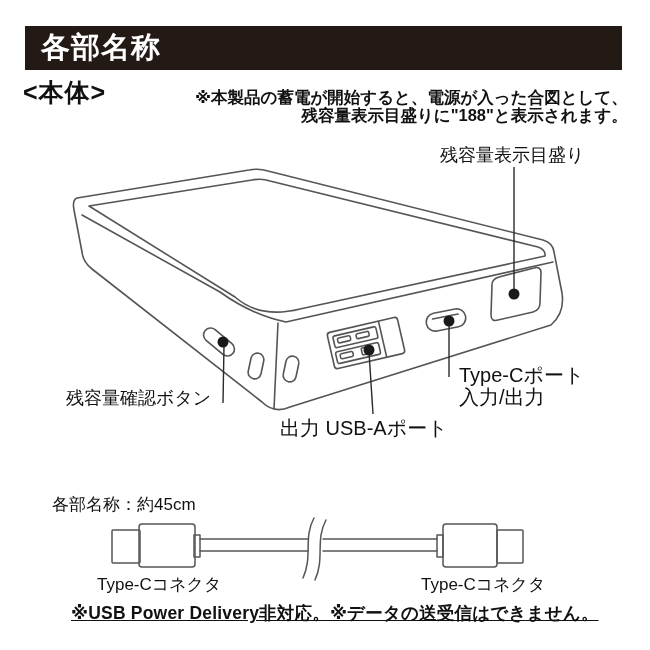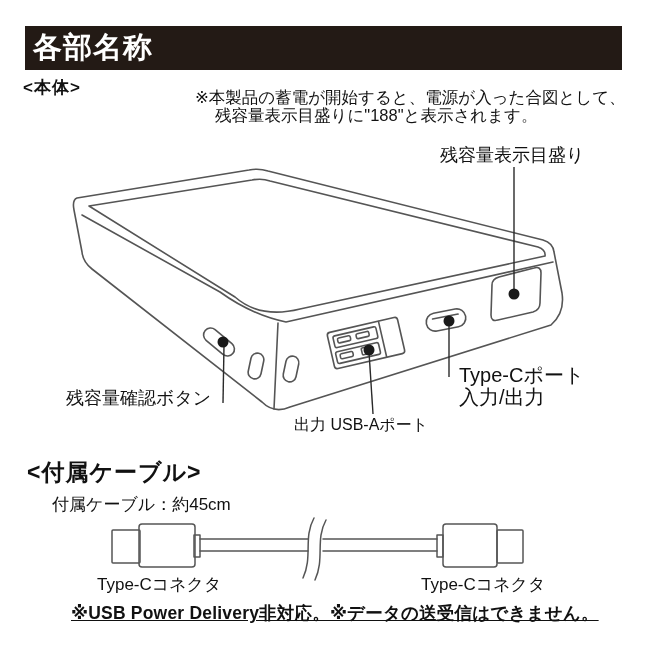--- a/index.html
+++ b/index.html
@@ -7,29 +7,29 @@
     position:relative;width:650px;height:650px;background:#ffffff;overflow:hidden;
     font-family:"Liberation Sans","DejaVu Sans",sans-serif;color:#111;
   }
   .abs{position:absolute;white-space:nowrap;}
   .art{position:absolute;left:0;top:0;}
   .header-bar{
     position:absolute;left:25px;top:26px;width:597px;height:44px;
     background:#231a15;display:flex;align-items:center;
   }
   .header-bar .title{
-    color:#ffffff;font-size:29px;font-weight:bold;padding-left:8px;letter-spacing:1px;
+    color:#ffffff;font-size:29px;font-weight:bold;padding-left:16px;letter-spacing:1px;
   }
-  .h-body{left:23px;top:76px;font-size:17px;font-weight:bold;letter-spacing:1px;}
-  .note{left:195px;top:89px;font-size:16.5px;line-height:17.5px;font-weight:400;}
+  .h-body{left:23px;top:76px;font-size:25px;font-weight:bold;letter-spacing:1px;}
+  .note{left:195px;top:89px;font-size:16.5px;line-height:17.5px;font-weight:700;text-align:right;}
   .note .l2{margin-left:20px;}
   .lbl{font-weight:500;}
   .lbl-gauge{left:440px;top:143px;font-size:18px;}
   .lbl-button{left:66px;top:386px;font-size:18px;}
-  .lbl-usba{left:294px;top:415px;font-size:16px;}
+  .lbl-usba{left:280px;top:415px;font-size:20px;}
   .lbl-typec{left:459px;top:364px;font-size:20px;line-height:22px;}
   .h-cable{left:27px;top:457px;font-size:23px;font-weight:bold;letter-spacing:1px;}
   .cable-len{left:52px;top:493px;font-size:17px;font-weight:500;}
   .lbl-conn-l{left:97px;top:573px;font-size:17px;}
   .lbl-conn-r{left:421px;top:573px;font-size:17px;}
   .footnote{left:71px;top:601px;font-size:17.5px;font-weight:600;letter-spacing:0.2px;text-decoration:underline;}
 </style>
 </head>
 <body>
 
@@ -118,19 +118,18 @@
   </div>
 
   <div class="abs lbl lbl-button">残容量確認ボタン</div>
   <div class="abs lbl lbl-gauge">残容量表示目盛り</div>
   <div class="abs lbl lbl-usba">出力 USB-Aポート</div>
   <div class="abs lbl lbl-typec">
     <div>Type-Cポート</div>
     <div>入力/出力</div>
   </div>
 
-  <div class="abs h-cable">&lt;付属ケーブル&gt;</div>
-  <div class="abs cable-len">付属ケーブル：約45cm</div>
+  <div class="abs cable-len">各部名称：約45cm</div>
   <div class="abs lbl lbl-conn-l">Type-Cコネクタ</div>
   <div class="abs lbl lbl-conn-r">Type-Cコネクタ</div>
   <div class="abs footnote">※USB Power Delivery非対応。※データの送受信はできません。</div>
 
 </div>
 
 </body></html>

